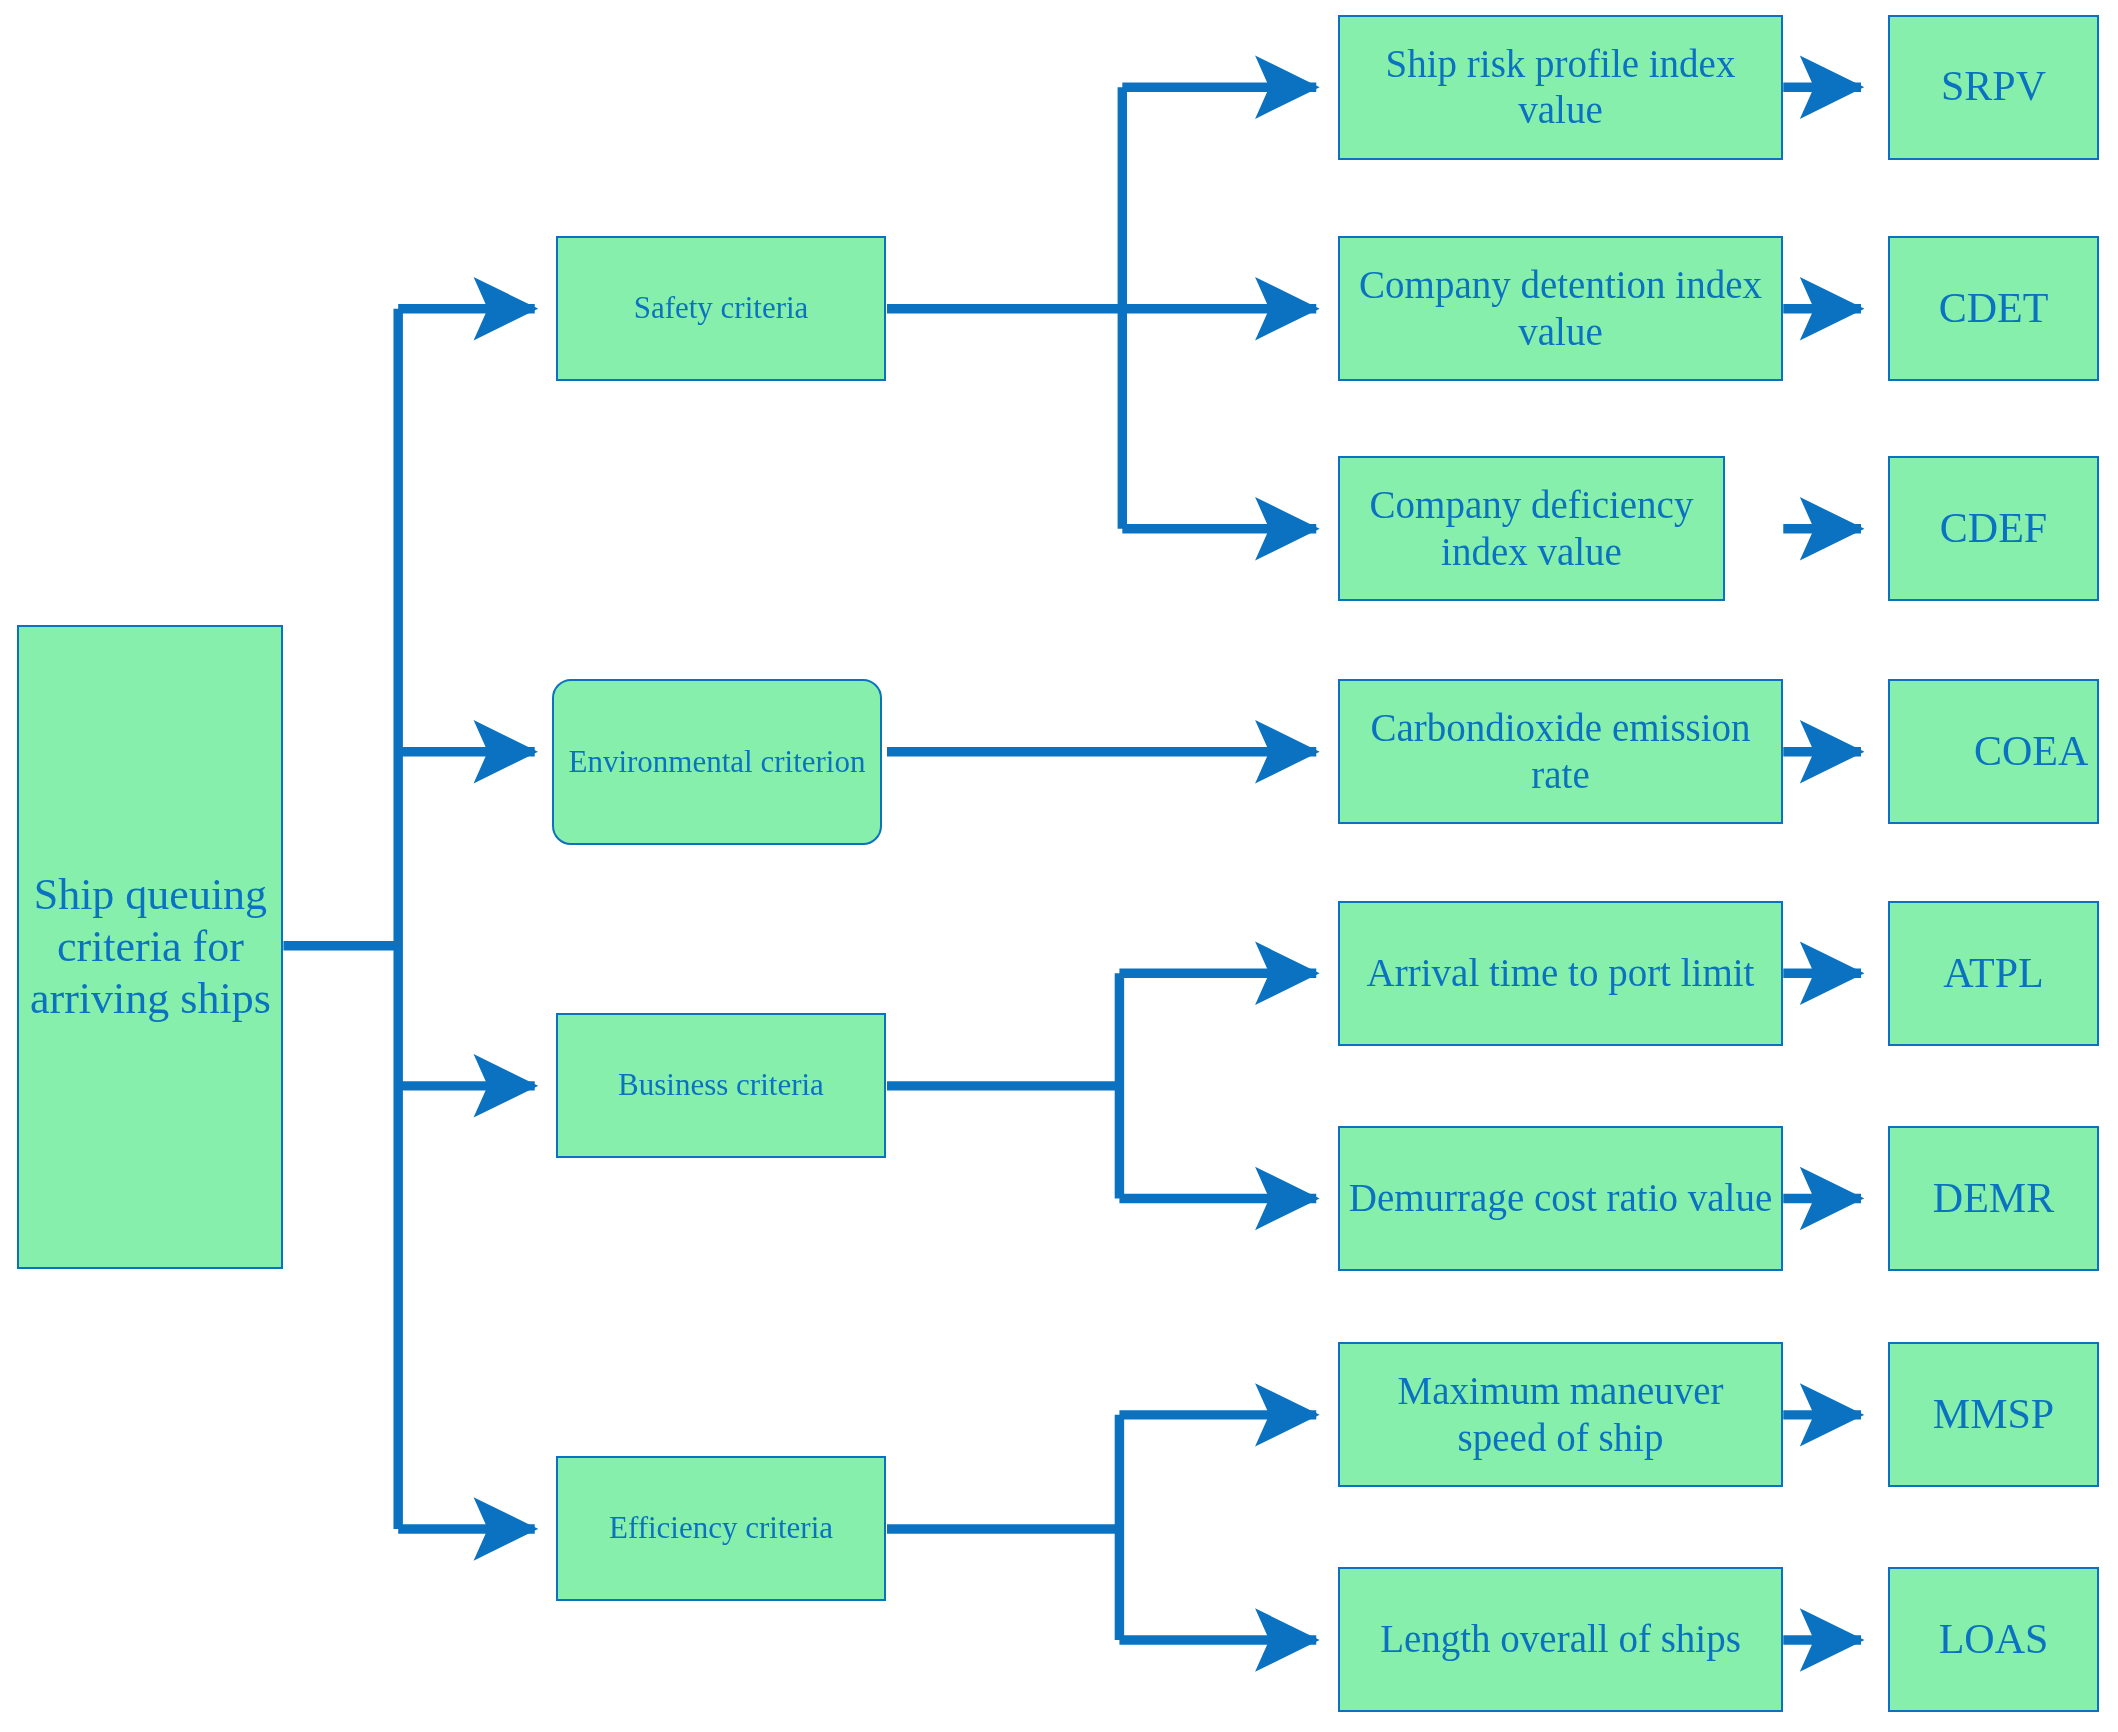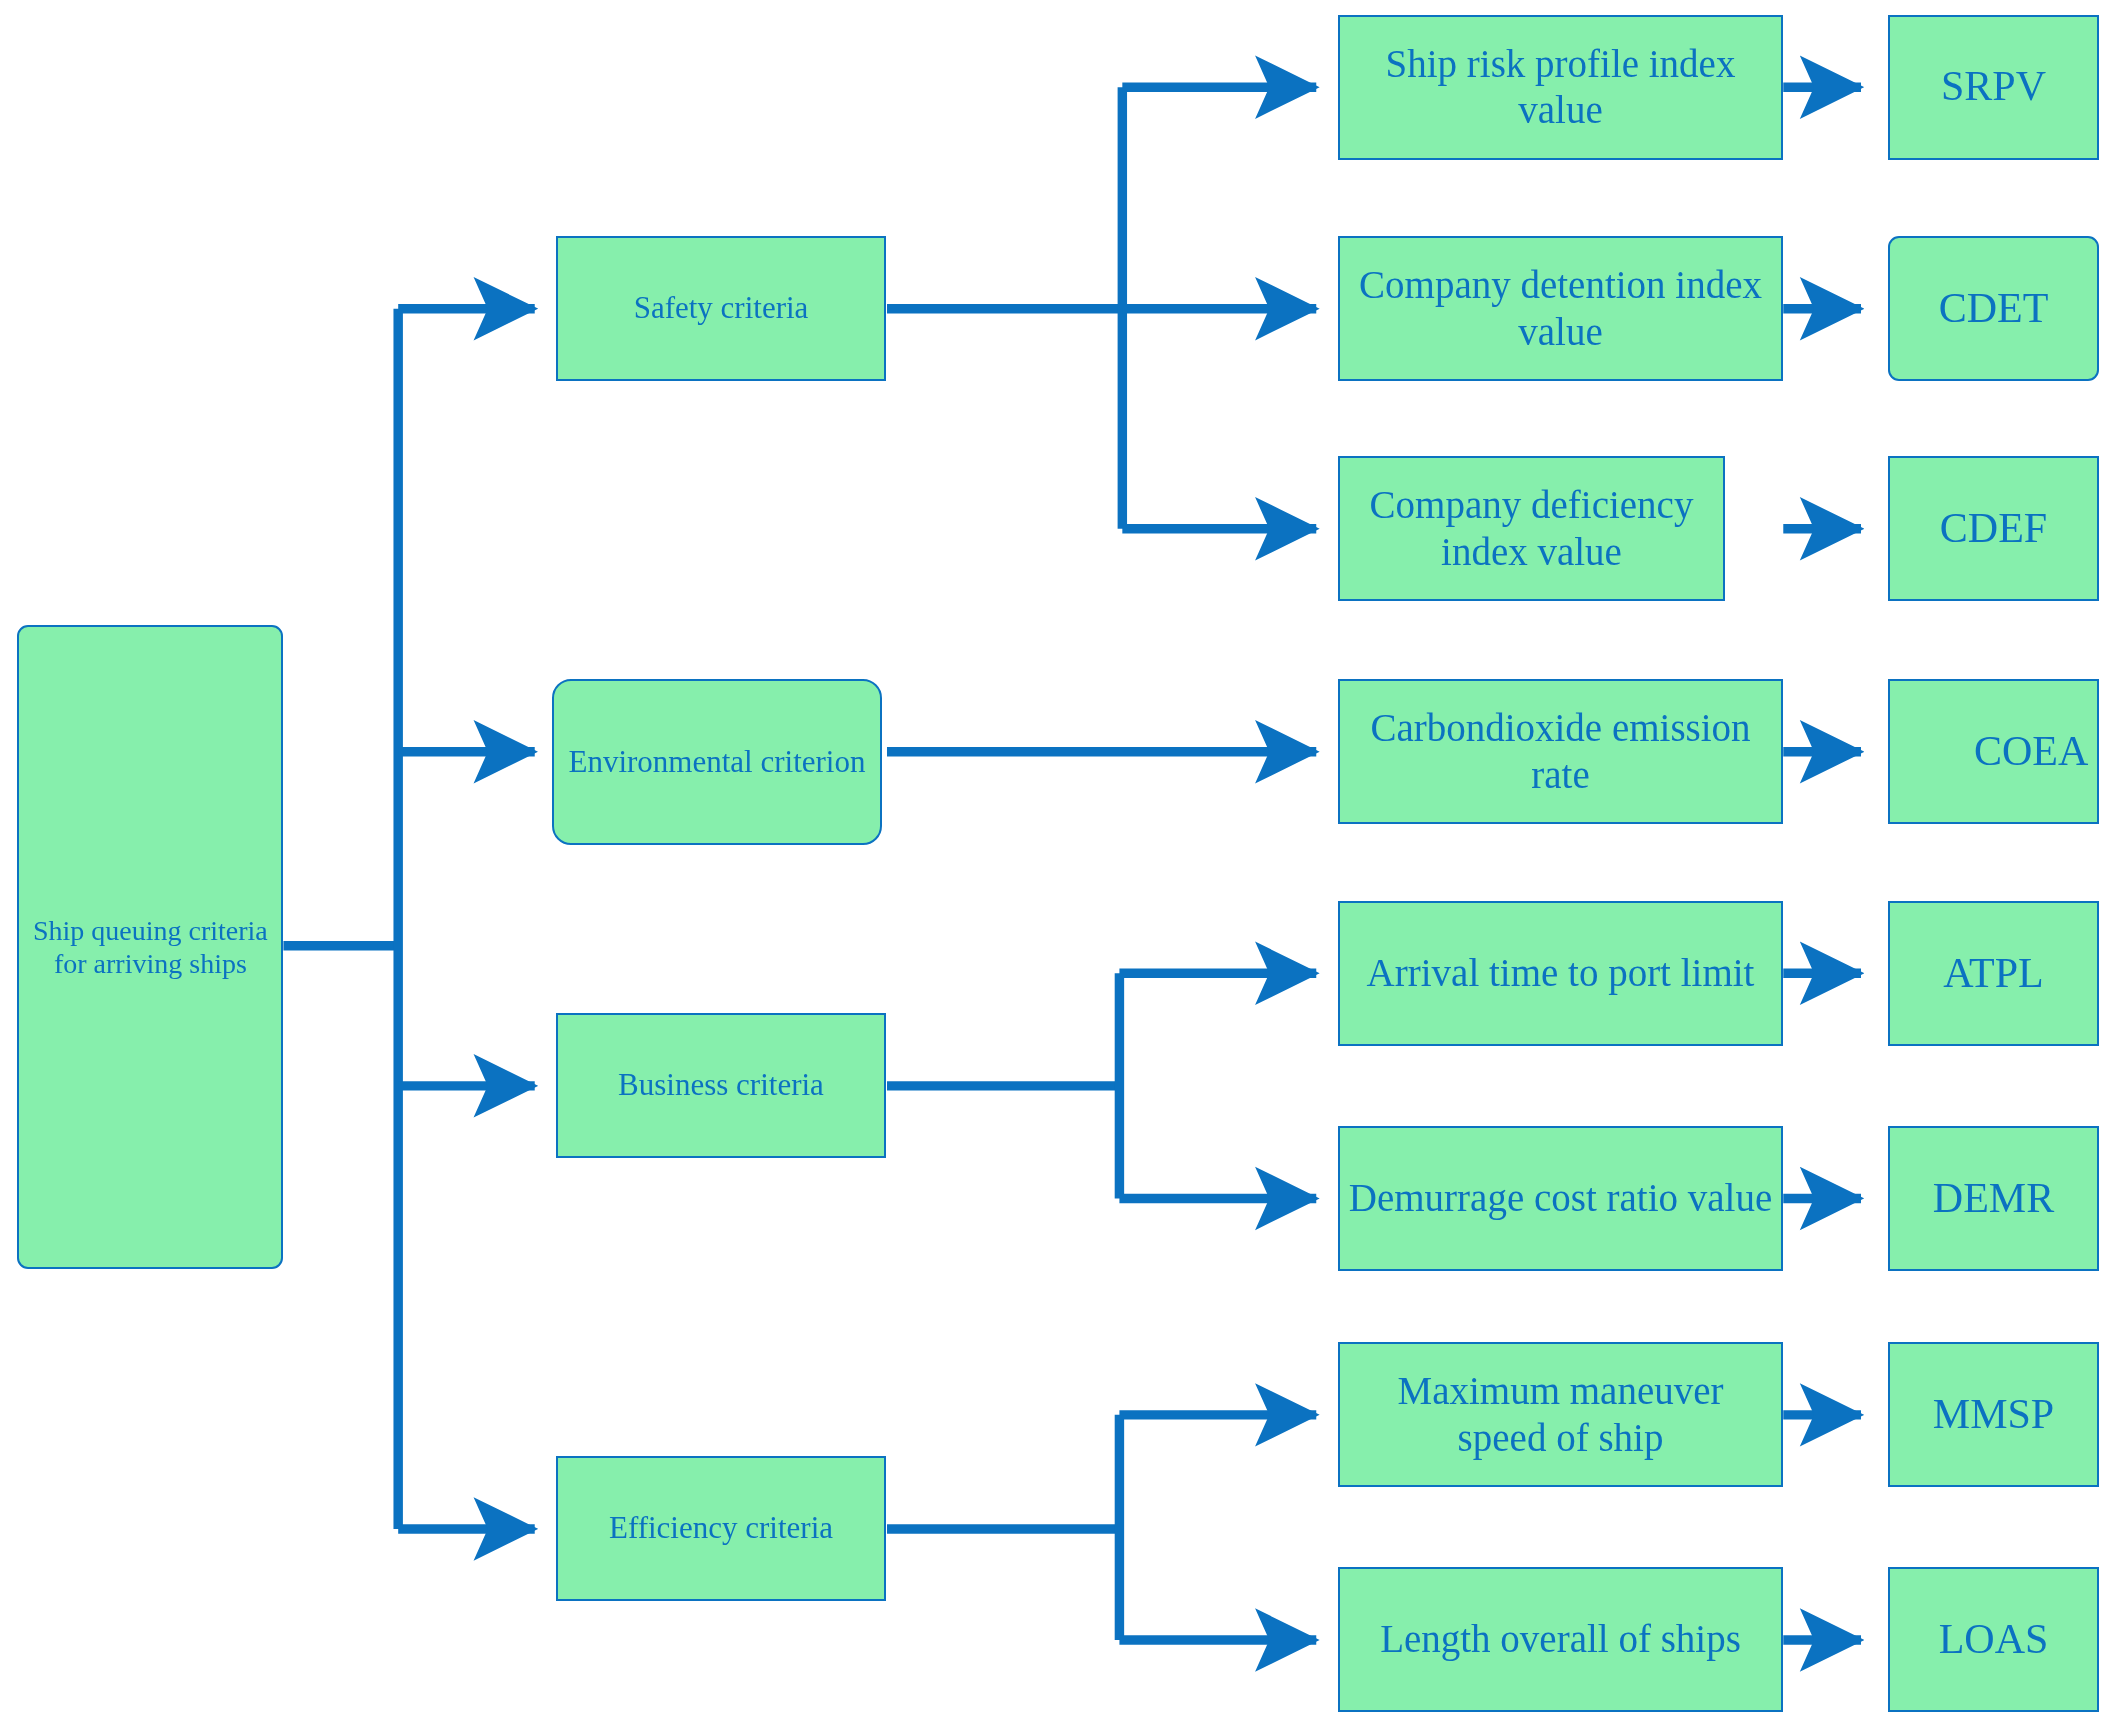--- a/index.html
+++ b/index.html
@@ -18,21 +18,21 @@
     border:2.2px solid #0B72C1;
     background:#86efac;
     color:#0B72C1;
     display:flex;
     align-items:center;
     justify-content:center;
     text-align:center;
     line-height:1.18;
     padding:0 8.7px;
   }
-  .n-root{font-size:28px;border-radius:11px;}
+  .n-root{font-size:44px;}
   .n-l2{font-size:31px;}
   .n-l3{font-size:39px;}
   .n-abbr{font-size:42px;}
 </style>
 </head>
 <body>
 
 <div id="stage">
 
   <svg class="links" viewBox="0 0 2917 2386" xmlns="http://www.w3.org/2000/svg">
@@ -122,21 +122,21 @@
   <div class="node n-l3" style="left:1338px;top:1342px;width:445px;height:145px;">
     <span>Maximum maneuver speed of ship</span>
   </div>
   <div class="node n-l3" style="left:1338px;top:1567px;width:445px;height:145px;">
     <span>Length overall of ships</span>
   </div>
 
   <div class="node n-abbr" style="left:1888px;top:14.5px;width:211px;height:145px;">
     <span>SRPV</span>
   </div>
-  <div class="node n-abbr" style="left:1888px;top:236px;width:211px;height:145px;border-radius:11px;">
+  <div class="node n-abbr" style="left:1888px;top:236px;width:211px;height:145px;">
     <span>CDET</span>
   </div>
   <div class="node n-abbr" style="left:1888px;top:456px;width:211px;height:145px;">
     <span>CDEF</span>
   </div>
   <div class="node n-abbr" style="left:1888px;top:679px;width:211px;height:145px;justify-content:flex-end;">
     <span>COEA</span>
   </div>
   <div class="node n-abbr" style="left:1888px;top:901px;width:211px;height:145px;">
     <span>ATPL</span>

